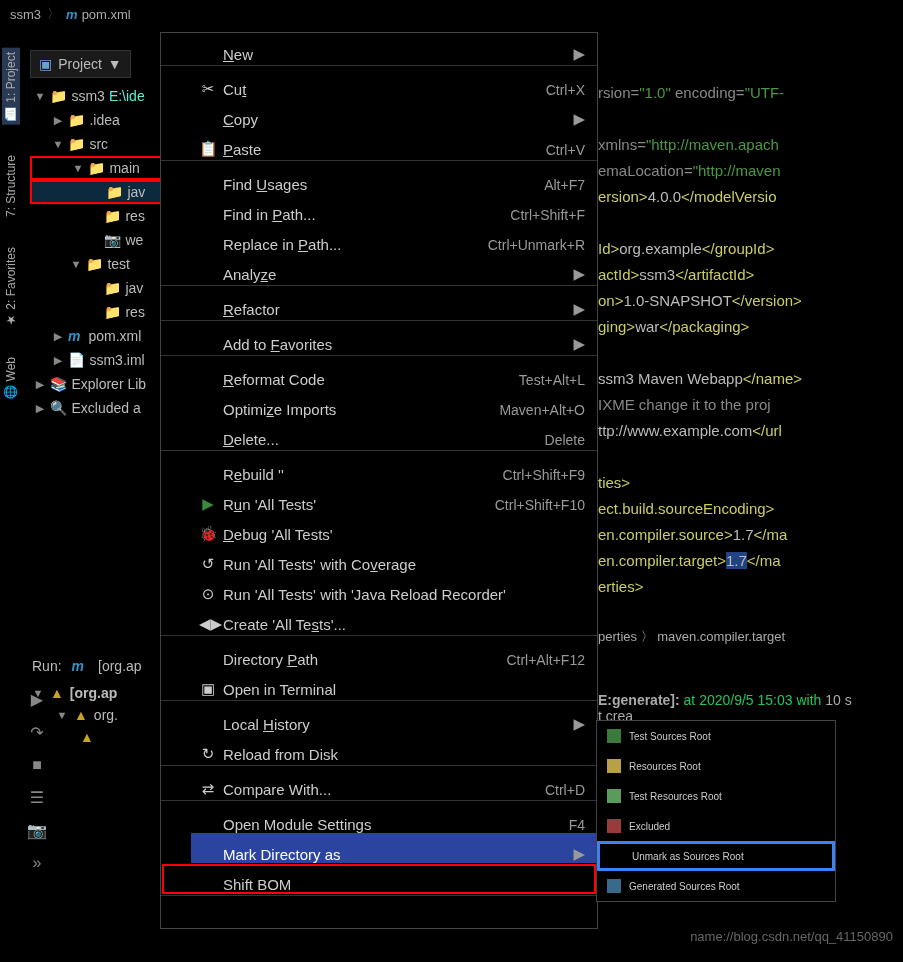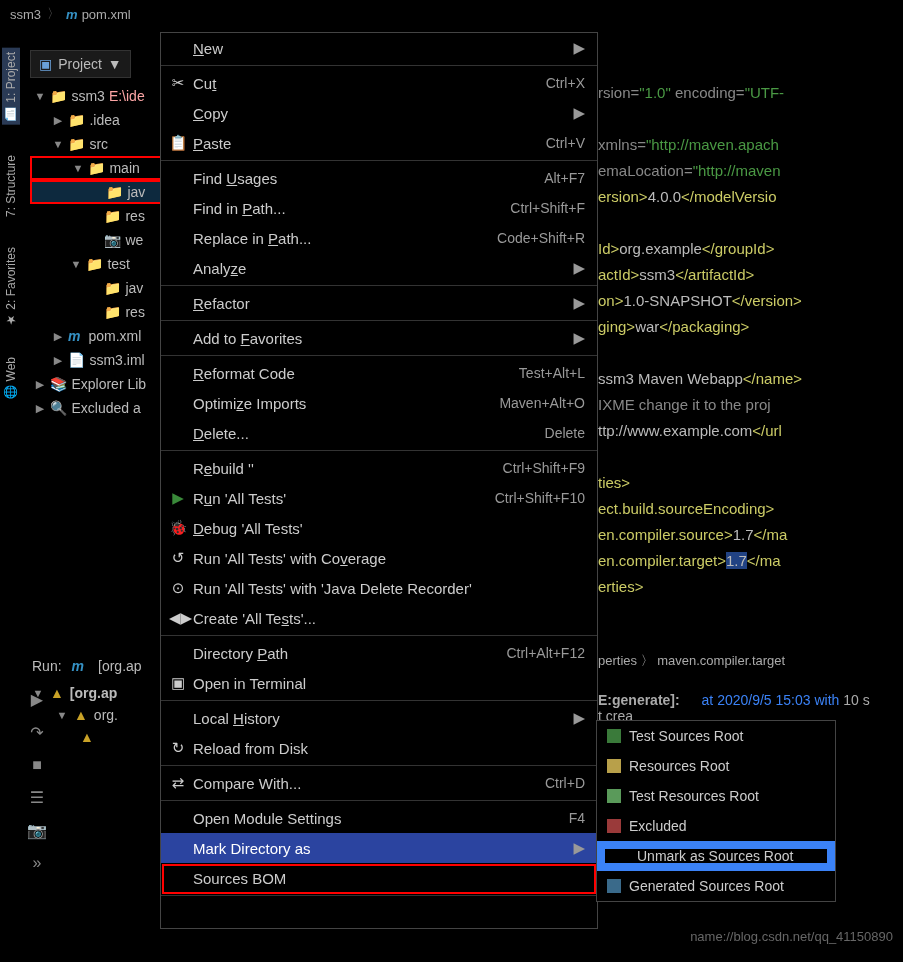--- a/index.html
+++ b/index.html
@@ -15,57 +15,57 @@
 .tree { position: absolute; left: 30px; top: 84px; width: 200px; font-size: 14px; }
 .tree-row { display: flex; align-items: center; height: 24px; gap: 4px; padding-left: 4px; white-space: nowrap; overflow: hidden; }
 .tree-row.sel { background: #0d293e; }
 .tree-row.redbox { border: 2px solid red; }
 .exp { color: #888; width: 12px; text-align: center; font-size: 11px; }
 .folder { color: #aaa; }
 .folder-blue { color: #3591c4; }
 .folder-green { color: #3a8a3a; }
 .folder-orange { color: #c48b3a; }
 .pylib { color: #c48b3a; }
-.lbl-g { color: #fca5a5; }
+.lbl-g { color: #5eead4; }
 .main-editor { position: absolute; left: 598px; top: 80px; right: 0; font-family: "Consolas", monospace; font-size: 15px; line-height: 26px; }
 .code-line { white-space: pre; }
 .t-y { color: #cccc66; }
 .t-g { color: #4a9944; }
 .t-gr { color: #888; }
 .t-it { }
-.nav-bar { position: absolute; left: 598px; top: 652px; font-size: 13px; color: #aaa; }
+.nav-bar { position: absolute; left: 598px; top: 628px; font-size: 13px; color: #aaa; }
 .context-menu { position: absolute; left: 160px; top: 32px; width: 438px; background: #000; border: 1px solid #444; z-index: 100; }
-.cm-row { display: flex; align-items: center; height: 30px; padding: 0 12px 0 32px; position: relative; color: #ccc; font-size: 15px; }
+.cm-row { display: flex; align-items: flex-end; height: 30px; padding: 0 12px 0 32px; position: relative; color: #ccc; font-size: 15px; margin-left: 30px; }
 .cm-row .ico { position: absolute; left: 8px; width: 18px; text-align: center; }
 .cm-row .sc { margin-left: auto; color: #999; font-size: 14px; }
 .cm-row .arr { margin-left: auto; color: #999; }
 .cm-row.hl { background: #2b44a0; color: #fff; }
 .cm-sep { height: 1px; background: #333; margin: 2px 0; }
 .u { text-decoration: underline; }
 .submenu { position: absolute; left: 596px; top: 720px; width: 240px; background: #000; border: 1px solid #444; z-index: 101; }
-.sm-row { display: flex; align-items: center; height: 30px; padding: 0 10px; gap: 8px; font-size: 14px; color: #ccc; }
-.sm-row.redbox { border: 8px solid #3b82f6; }
+.sm-row { display: flex; align-items: center; height: 30px; padding: 0 10px; gap: 8px; font-size: 10px; color: #ccc; }
+.sm-row.redbox { border: 3px solid #3b82f6; }
 .sq { width: 14px; height: 14px; }
 .sq-green { background: #3a7a3a; }
 .sq-orange { background: #b8a04a; }
 .sq-green2 { background: #5a9a5a; }
 .sq-red { background: #9a3a3a; }
 .sq-gen { background: #3a6a8a; }
 .annot { position: absolute; left: 448px; top: 764px; color: red; font-size: 15px; }
 svg.arrow { position: absolute; pointer-events: none; z-index: 50; }
 .run-panel { position: absolute; left: 22px; top: 654px; right: 0; }
 .run-head { display: flex; align-items: center; gap: 10px; padding: 4px 10px; font-size: 14px; }
 .run-tree { padding: 4px 10px; font-size: 14px; }
 .run-row { display: flex; align-items: center; height: 22px; gap: 6px; }
 .warn { color: #c9a227; }
 .run-toolbar { position: absolute; left: 22px; top: 690px; width: 30px; display: flex; flex-direction: column; gap: 14px; align-items: center;}
 .run-toolbar span { color: #888; font-size: 16px; }
 .play { color: #3a8a3a; }
 .right-run { position: absolute; left: 598px; top: 692px; right: 0; font-family: Consolas, monospace; font-size: 14px; color: #aaa; }
-.right-run .time { color: #3b82f6; margin-left: 18px; }
+.right-run .time { color: #22c55e; }
 .watermark { position: absolute; right: 10px; bottom: 18px; color: #666; font-size: 13px; }
 .redbox-menu { position: absolute; border: 2px solid red; pointer-events:none; z-index:150; }
 </style>
 </head>
 <body>
 
 <div class="top-bar">
   <span>ssm3</span>
   <span class="sep">〉</span>
   <span class="m-icon">m</span>
@@ -187,21 +187,21 @@
     <div class="cm-row">
       <span>Find <span class="u">U</span>sages</span>
       <span class="sc">Alt+F7</span>
     </div>
     <div class="cm-row">
       <span>Find in <span class="u">P</span>ath...</span>
       <span class="sc">Ctrl+Shift+F</span>
     </div>
     <div class="cm-row">
       <span>Replace in <span class="u">P</span>ath...</span>
-      <span class="sc">Code+Shift+R</span>
+      <span class="sc">Ctrl+Unmark+R</span>
     </div>
     <div class="cm-row">
       <span>Analy<span class="u">z</span>e</span>
       <span class="arr">▶</span>
     </div>
     <div class="cm-sep"></div>
     <div class="cm-row">
       <span><span class="u">R</span>efactor</span>
       <span class="arr">▶</span>
     </div>
@@ -236,21 +236,21 @@
     <div class="cm-row">
       <span class="ico ">🐞</span>
       <span><span class="u">D</span>ebug 'All Tests'</span>
     </div>
     <div class="cm-row">
       <span class="ico ">↺</span>
       <span>Run 'All Tests' with Co<span class="u">v</span>erage</span>
     </div>
     <div class="cm-row">
       <span class="ico ">⊙</span>
-      <span>Run 'All Tests' with 'Java Delete Recorder'</span>
+      <span>Run 'All Tests' with 'Java Reload Recorder'</span>
     </div>
     <div class="cm-row">
       <span class="ico ">◀▶</span>
       <span>Create 'All Te<span class="u">s</span>ts'...</span>
     </div>
     <div class="cm-sep"></div>
     <div class="cm-row">
       <span>Directory <span class="u">P</span>ath</span>
       <span class="sc">Ctrl+Alt+F12</span>
     </div>
@@ -276,21 +276,21 @@
     <div class="cm-sep"></div>
     <div class="cm-row">
       <span>Open Module Settings</span>
       <span class="sc">F4</span>
     </div>
     <div class="cm-row hl">
       <span>Mark Directory as</span>
       <span class="arr">▶</span>
     </div>
     <div class="cm-row">
-      <span>Sources BOM</span>
+      <span>Shift BOM</span>
     </div>
     <div class="cm-sep"></div>
     <div class="cm-row"></div>
   </div>
 
 <div class="submenu" id="smenu">
     <div class="sm-row">
       <span class="sq sq-green"></span>
       <span>Test Sources Root</span>
     </div>

